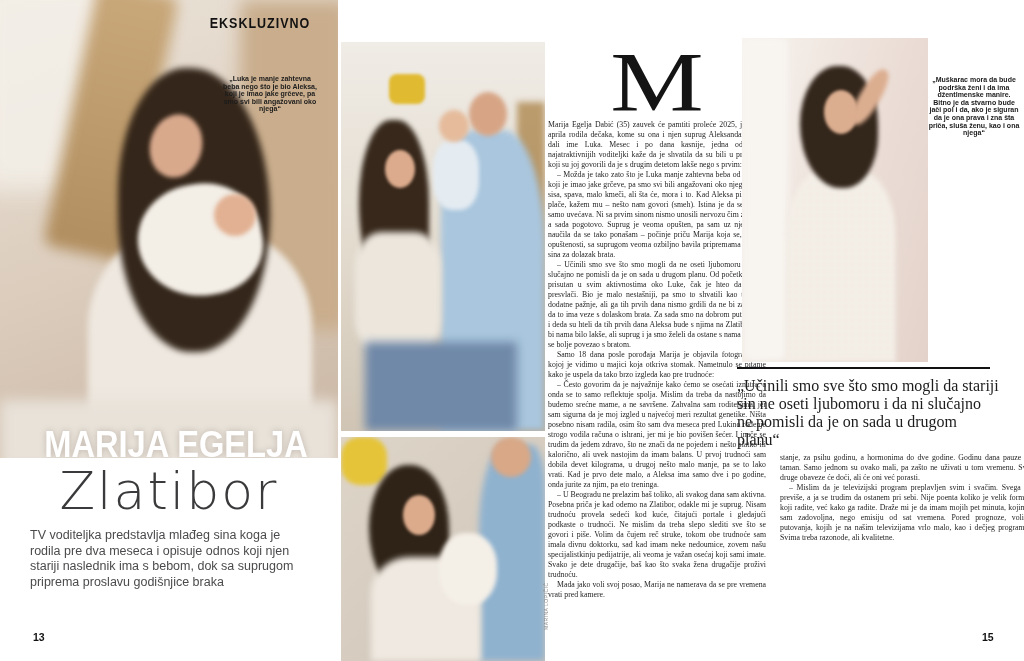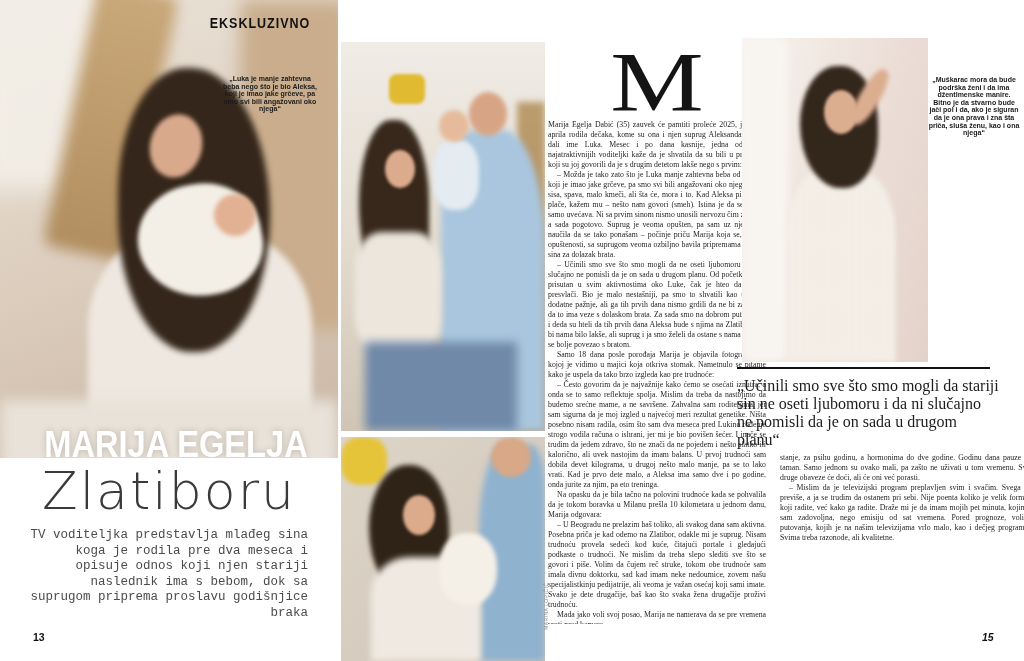--- a/index.html
+++ b/index.html
@@ -34,27 +34,27 @@
           font-family:"Liberation Sans",sans-serif;font-weight:700;font-size:7px;line-height:7.6px;
           color:#1c1c1c;}
   .title-name{position:absolute;left:28px;top:425px;width:296px;text-align:center;
           font-family:"Liberation Sans",sans-serif;font-weight:700;font-size:34px;color:#ffffff;
           letter-spacing:0px;transform:scale(0.96,1.08);text-shadow:0 0 6px rgba(120,100,90,.35);
           white-space:nowrap;}
   .title-panel{position:absolute;left:0;top:458px;width:338px;height:203px;background:#ffffff;}
   .headline{width:100%;text-align:center;font-family:"DejaVu Sans","Liberation Sans",sans-serif;
           font-weight:200;color:#3a3a3c;font-size:52px;line-height:50px;letter-spacing:2px;}
   .headline.l1{margin-top:8px;}
-  .standfirst{margin:12px 30px 0 30px;text-align:right;
-          font-family:Liberation Mono, monospace;font-weight:300;
+  .standfirst{margin:12px 30px 0 30px;text-align:left;
+          font-family:Liberation Sans, sans-serif;font-weight:300;
           font-size:12.5px;line-height:15.5px;color:#4b4b4d;}
   .pagenum{position:absolute;font-family:"Liberation Sans",sans-serif;font-weight:700;
           font-size:10.5px;color:#111;}
   .pagenum-left{left:33px;top:631px;}
-  .pagenum-right{left:982px;top:631px;font-style:italic;}
+  .pagenum-right{left:982px;top:631px;}
 
   
   .photo-mid-top{left:341px;top:42px;width:204px;height:389px;
     background:linear-gradient(#f0ece6 0%,#e3dbce 52%,#d0c5b5 100%);}
   .mt-hook{left:48px;top:32px;width:36px;height:30px;background:#e0ba31;border-radius:8px;filter:blur(1.5px);}
   .mt-wardrobe{left:176px;top:60px;width:28px;height:329px;background:linear-gradient(#bb9c6d,#a98a5c);filter:blur(3px);}
   .mt-man-head{left:128px;top:50px;width:38px;height:44px;background:#d7a586;border-radius:50%;filter:blur(2px);}
   .mt-man-shirt{left:100px;top:88px;width:104px;height:301px;background:#a9c6de;border-radius:30% 40% 0 0;filter:blur(3px);}
   .mt-toddler-head{left:98px;top:68px;width:30px;height:32px;background:#e5bb9b;border-radius:50%;filter:blur(2px);}
   .mt-toddler-body{left:92px;top:98px;width:46px;height:70px;background:#e4ebf1;border-radius:40%;filter:blur(2px);}
@@ -117,21 +117,21 @@
       <div class="pl-hair"></div>
       <div class="pl-face"></div>
       <div class="pl-baby"></div>
       <div class="pl-baby-head"></div>
       <div class="pl-couch"></div>
     </div>
     <div class="kicker">EKSKLUZIVNO</div>
     <div class="photo-quote-left">„Luka je manje zahtevna beba nego što je bio Aleksa, koji je imao jake grčeve, pa smo svi bili angažovani oko njega“</div>
     <div class="title-name">MARIJA EGELJA</div>
     <div class="title-panel">
-      <div class="headline l1">Zlatiboru</div>
+      <div class="headline l1">Zlatibor</div>
       <p class="standfirst">TV voditeljka predstavlja mlađeg sina koga je rodila pre dva meseca i opisuje odnos koji njen stariji naslednik ima s bebom, dok sa suprugom priprema proslavu godišnjice braka</p>
     </div>
     <div class="pagenum pagenum-left">13</div>
   </section>
 
   <section>
     <div class="photo photo-mid-top">
       <div class="mt-hook"></div>
       <div class="mt-wardrobe"></div>
       <div class="mt-man-shirt"></div>
@@ -156,21 +156,20 @@
 
   <section>
     <div class="article-col col1">
       <div class="dropcap">M</div>
       <div class="paragraphs">
           <p class="first">Marija Egelja Dabić (35) zauvek će pamtiti proleće 2025, jer je 3. aprila rodila dečaka, kome su ona i njen suprug Aleksandar Dabić dali ime Luka. Mesec i po dana kasnije, jedna od naših najatraktivnijih voditeljki kaže da je shvatila da su bili u pravu svi koji su joj govorili da je s drugim detetom lakše nego s prvim:</p>
           <p>– Možda je tako zato što je Luka manje zahtevna beba od Alekse, koji je imao jake grčeve, pa smo svi bili angažovani oko njega. Luka sisa, spava, malo kmeči, ali šta će, mora i to. Kad Aleksa pita zašto plače, kažem mu – nešto nam govori (smeh). Istina je da se ljubav samo uvećava. Ni sa prvim sinom nismo unosili nervozu čim zaplače, a sada pogotovo. Suprug je veoma opušten, pa sam uz njega i ja naučila da se tako ponašam – počinje priču Marija koja se, uprkos opuštenosti, sa suprugom veoma ozbiljno bavila pripremama starijeg sina za dolazak brata.</p>
           <p>– Učinili smo sve što smo mogli da ne oseti ljubomoru i da ni slučajno ne pomisli da je on sada u drugom planu. Od početka je bio prisutan u svim aktivnostima oko Luke, čak je hteo da ga on presvlači. Bio je malo nestašniji, pa smo to shvatili kao traženje dodatne pažnje, ali ga tih prvih dana nismo grdili da ne bi zaključio da to ima veze s dolaskom brata. Za sada smo na dobrom putu. Baba i deda su hteli da tih prvih dana Aleksa bude s njima na Zlatiboru, da bi nama bilo lakše, ali suprug i ja smo želeli da ostane s nama kako bi se bolje povezao s bratom.</p>
           <p>Samo 18 dana posle porođaja Marija je objavila fotografiju na kojoj je vidimo u majici koja otkriva stomak. Nametnulo se pitanje kako je uspela da tako brzo izgleda kao pre trudnoće:</p>
           <p>– Često govorim da je najvažnije kako ćemo se osećati iznutra, a onda se to samo reflektuje spolja. Mislim da treba da nastojimo da budemo srećne mame, a ne savršene. Zahvalna sam roditeljima, jer sam sigurna da je moj izgled u najvećoj meri rezultat genetike. Ništa posebno nisam radila, osim što sam dva meseca pred Lukino rođenje strogo vodila računa o ishrani, jer mi je bio povišen šećer. I inače se trudim da jedem zdravo, što ne znači da ne pojedem i nešto slatko ili kalorično, ali uvek nastojim da imam balans. U prvoj trudnoći sam dobila devet kilograma, u drugoj nešto malo manje, pa se to lako vrati. Kad je prvo dete malo, a Aleksa ima samo dve i po godine, onda jurite za njim, pa eto treninga.</p>
-          <p>Na opasku da je bila tačno na polovini trudnoće kada se pohvalila da je tokom boravka u Milanu prešla 10 kilometara u jednom danu, Marija odgovara:</p>
           <p>– U Beogradu ne prelazim baš toliko, ali svakog dana sam aktivna. Posebna priča je kad odemo na Zlatibor, odakle mi je suprug. Nisam trudnoću provela sedeći kod kuće, čitajući portale i gledajući podkaste o trudnoći. Ne mislim da treba slepo slediti sve što se govori i piše. Volim da čujem reč struke, tokom obe trudnoće sam imala divnu doktorku, sad kad imam neke nedoumice, zovem našu specijalistkinju pedijatrije, ali veoma je važan osećaj koji sami imate. Svako je dete drugačije, baš kao što svaka žena drugačije proživi trudnoću.</p>
           <p>Mada jako voli svoj posao, Marija ne namerava da se pre vremena vrati pred kamere.</p>
         </div>
     </div>
 
     <div class="photo photo-right">
       <div class="pr-curtain"></div>
       <div class="pr-pajama"></div>
       <div class="pr-hair"></div>
       <div class="pr-face"></div>

